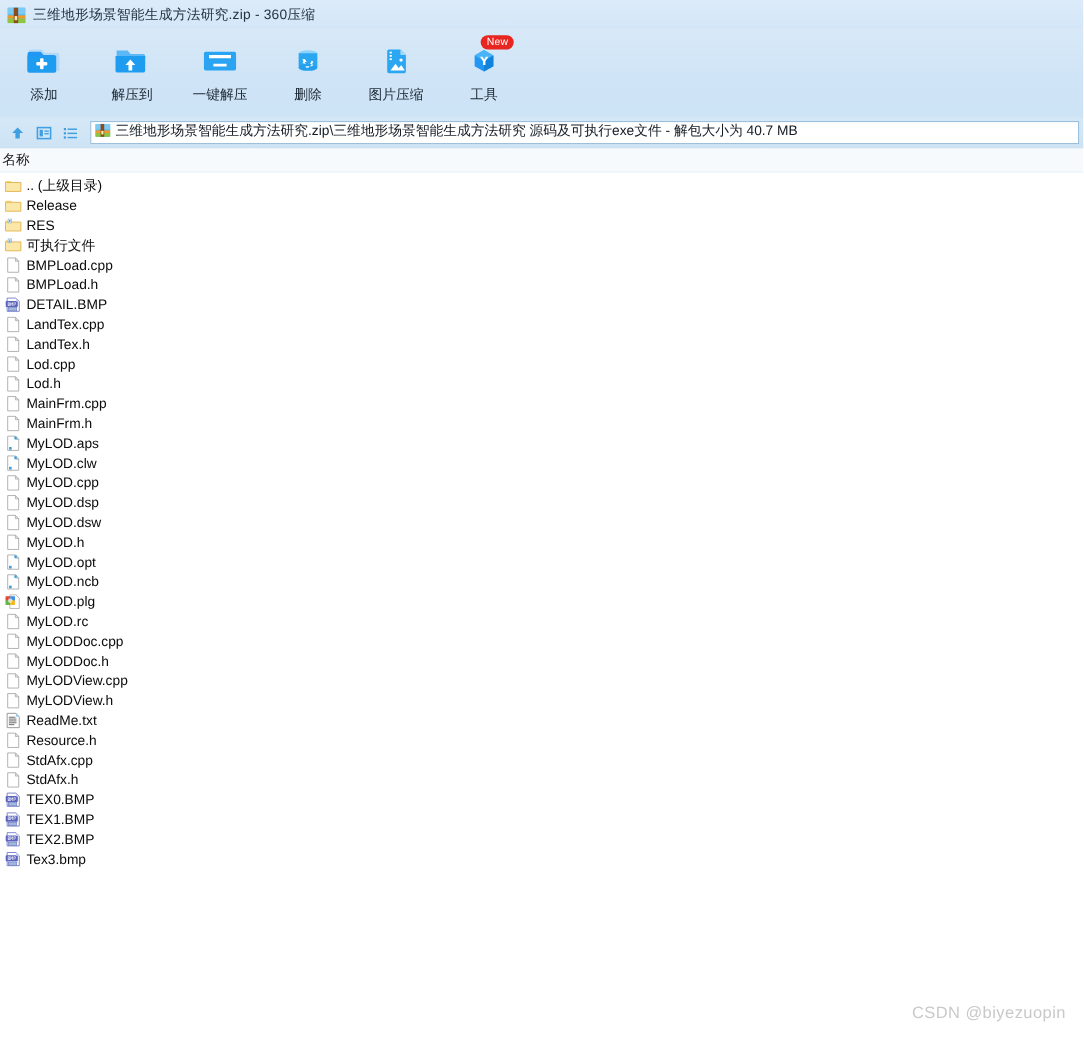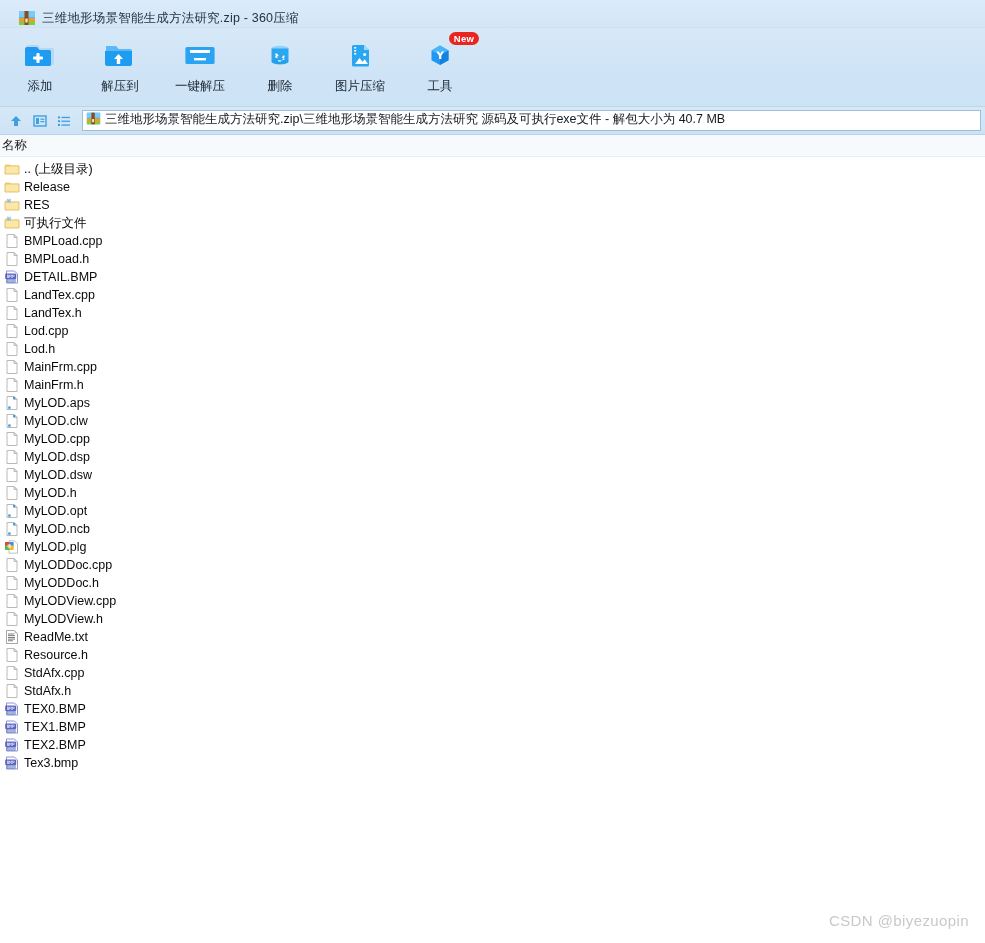--- a/index.html
+++ b/index.html
@@ -16,22 +16,22 @@
     overflow: hidden;
     position: relative;
   }
 
   
   .titlebar {
     height: 28px;
     background: linear-gradient(to bottom, #dcebf9 0%, #d3e6f8 100%);
     border-bottom: 1px solid #cfe2f2;
     display: flex;
-    align-items: flex-end;
-    padding-left: 18px;
+    align-items: center;
+    padding-left: 6px;
     box-sizing: border-box;
   }
   .titlebar .app-icon {
     width: 18px;
     height: 18px;
     margin-right: 6px;
     position: relative;
     flex: none;
   }
   .title-text {
@@ -66,28 +66,28 @@
   }
   .tb-label {
     margin-top: 4px;
     font-size: 12.5px;
     color: #1a2733;
     white-space: nowrap;
   }
   .new-badge {
     position: absolute;
     top: -4px;
-    right: 1px;
+    right: 13px;
     background: #e8251f;
     color: #fff;
     font-size: 9.5px;
     line-height: 13px;
     padding: 0 5px;
     border-radius: 8px;
-    font-weight: bold;
+    font-weight: normal;
     letter-spacing: .2px;
   }
 
   
   .addressbar {
     height: 28px;
     background: linear-gradient(to bottom, #d5e8f7 0%, #cde3f5 100%);
     border-bottom: 1px solid #b9d4ea;
     display: flex;
     align-items: center;
@@ -493,20 +493,27 @@
           <rect x="5.2" y="6.6" width="4.4" height="4.4" rx="0.6" fill="#f5b722"></rect>
           <circle cx="5.3" cy="7" r="2.1" fill="#ffffff" opacity=".65"></circle>
         </svg></span>
       <span class="nm">MyLOD.plg</span>
     </div>
     <div class="row">
       <span class="ic"><svg width="16" height="16" viewBox="0 0 16 16">
           <path d="M3 1.5h7l3 3v10H3z" fill="#ffffff" stroke="#a8a8a8" stroke-width="0.8"></path>
           <path d="M10 1.5l3 3h-3z" fill="#e8e8e8" stroke="#a8a8a8" stroke-width="0.7"></path>
         </svg></span>
+      <span class="nm">MyLOD.rc</span>
+    </div>
+    <div class="row">
+      <span class="ic"><svg width="16" height="16" viewBox="0 0 16 16">
+          <path d="M3 1.5h7l3 3v10H3z" fill="#ffffff" stroke="#a8a8a8" stroke-width="0.8"></path>
+          <path d="M10 1.5l3 3h-3z" fill="#e8e8e8" stroke="#a8a8a8" stroke-width="0.7"></path>
+        </svg></span>
       <span class="nm">MyLODDoc.cpp</span>
     </div>
     <div class="row">
       <span class="ic"><svg width="16" height="16" viewBox="0 0 16 16">
           <path d="M3 1.5h7l3 3v10H3z" fill="#ffffff" stroke="#a8a8a8" stroke-width="0.8"></path>
           <path d="M10 1.5l3 3h-3z" fill="#e8e8e8" stroke="#a8a8a8" stroke-width="0.7"></path>
         </svg></span>
       <span class="nm">MyLODDoc.h</span>
     </div>
     <div class="row">

